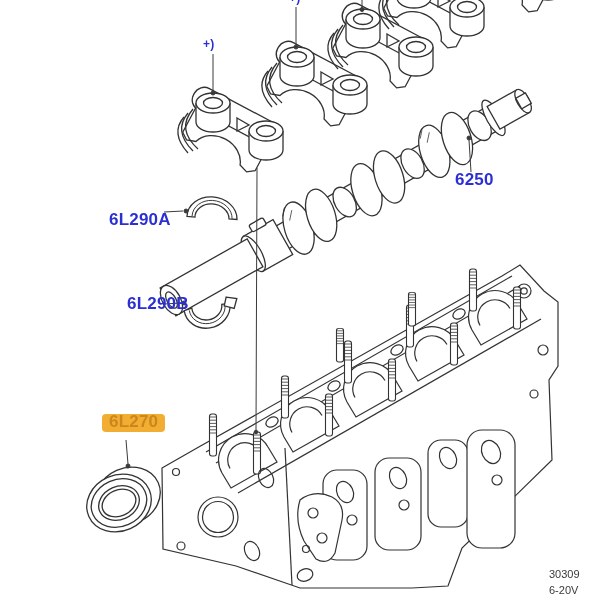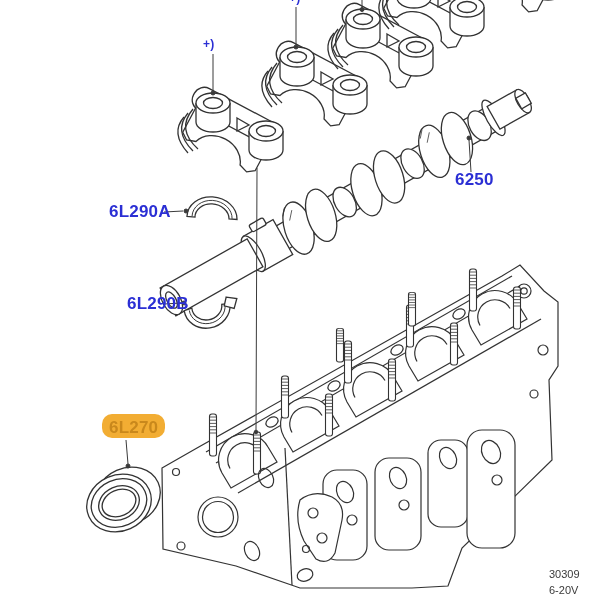--- a/index.html
+++ b/index.html
@@ -11,21 +11,21 @@
   .stage svg{position:absolute;left:0;top:0;}
   .label{
     position:absolute;font-weight:bold;font-size:17px;line-height:15px;
     letter-spacing:.2px;white-space:nowrap;
   }
   .blue{color:var(--label-text,#2b2fd4);}
   .note{font-size:12px;}
   .highlight{
     background:var(--highlight-background,#f2ad33);
     color:var(--highlight-text,#c9881c);
-    padding:6px 7px 3px;border-radius:10px;
+    padding:0 7px 3px;border-radius:4px;
   }
   .footer-text{
     position:absolute;font-size:11px;color:#3a3a3a;line-height:12px;white-space:nowrap;
   }
 </style>
 </head>
 <body>
 
 <div class="stage">
 
@@ -198,21 +198,21 @@
         <circle cx="469" cy="138" r="2"></circle>
       <line x1="126" y1="440" x2="128" y2="464"></line>
         <circle cx="128" cy="466" r="2"></circle>
     </g>
   </svg>
 
   <div class="label blue note" style="left:203px;top:37px">+)</div>
 
   <div class="label blue note" style="left:289px;top:-9px">+)</div>
 
-  <div class="label blue" style="left:109px;top:204px">6L290A</div>
+  <div class="label blue" style="left:109px;top:212px">6L290A</div>
 
   <div class="label blue" style="left:127px;top:296px">6L290B</div>
 
   <div class="label blue" style="left:455px;top:172px">6250</div>
 
   <div class="label highlight" style="left:102px;top:414px">6L270</div>
 
   <div class="footer-text" style="left:549px;top:568px">30309</div>
 
   <div class="footer-text" style="left:549px;top:584px">6-20V</div>

